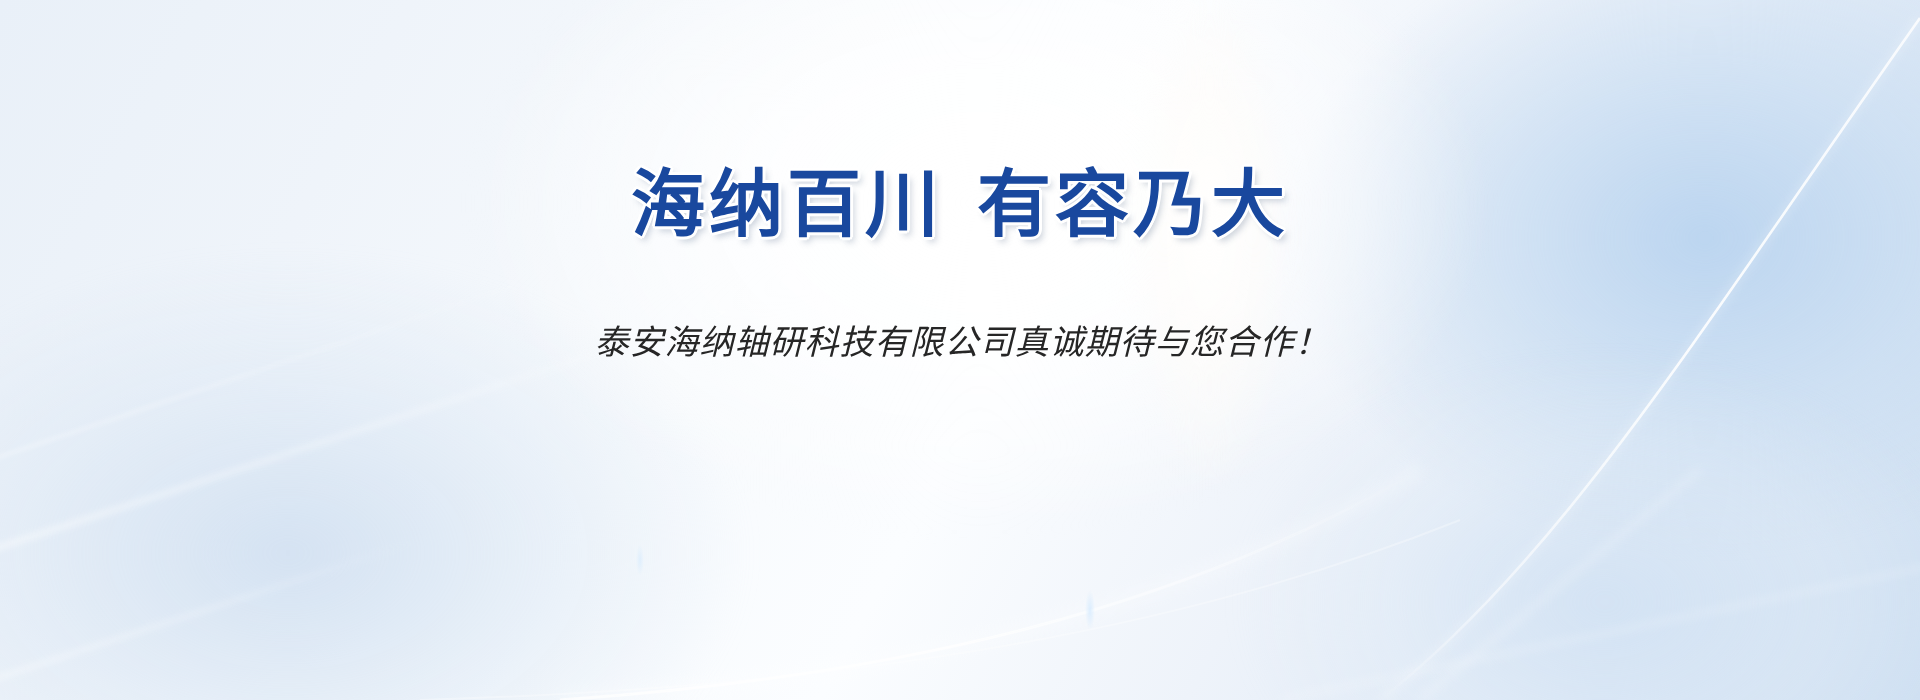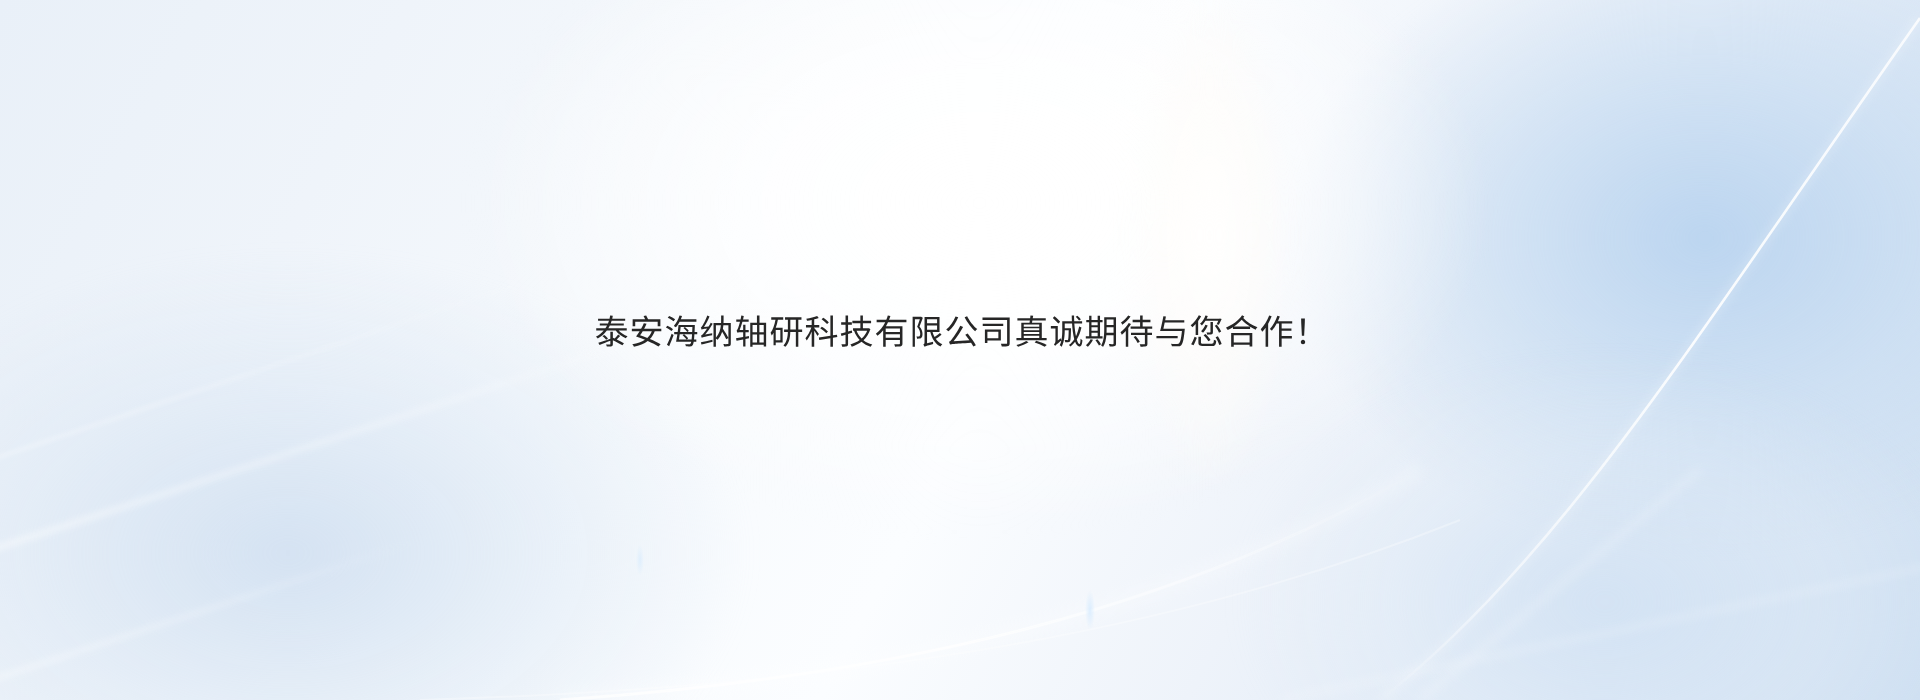--- a/index.html
+++ b/index.html
@@ -161,28 +161,29 @@
   .headline .gap {
     display: inline-block;
     width: 34px;
   }
 
   .sub-cn {
     position: absolute;
     top: 310px;
     left: 4px;
     right: 0;
-    margin: 2px;
+    margin: 12px;
     text-align: center;
     font-size: 34px;
     line-height: 1.2;
     font-weight: 400;
     letter-spacing: 1px;
     color: #262626;
     white-space: nowrap;
+    font-style: italic;
   }
 
   .sub-en {
     position: absolute;
     top: 362px;
     left: 0;
     right: 0;
     margin: 0;
     text-align: center;
     font-size: 20px;
@@ -246,18 +247,21 @@
       <path d="M 1960 560 L 1280 700" fill="none" stroke="#ffffff" stroke-width="5" opacity="0.22" filter="blur(4px)"></path>
       <path d="M 1700 470 L 1420 700" fill="none" stroke="#ffffff" stroke-width="7" opacity="0.20" filter="blur(5px)"></path>
 
       <ellipse cx="1090" cy="610" rx="5" ry="20" fill="url(#sparkGlow)" opacity="0.8"></ellipse>
       <ellipse cx="640" cy="560" rx="4" ry="16" fill="url(#sparkGlow)" opacity="0.6"></ellipse>
     </svg>
   </div>
 
   <div class="content">
 
+    <h1 class="headline">
+      <span>海纳百川</span><span class="gap"></span><span>有容乃大</span>
+    </h1>
 
     <p class="sub-cn">泰安海纳轴研科技有限公司真诚期待与您合作！</p>
 
 
   </div>
 </div>
 
 </body></html>

